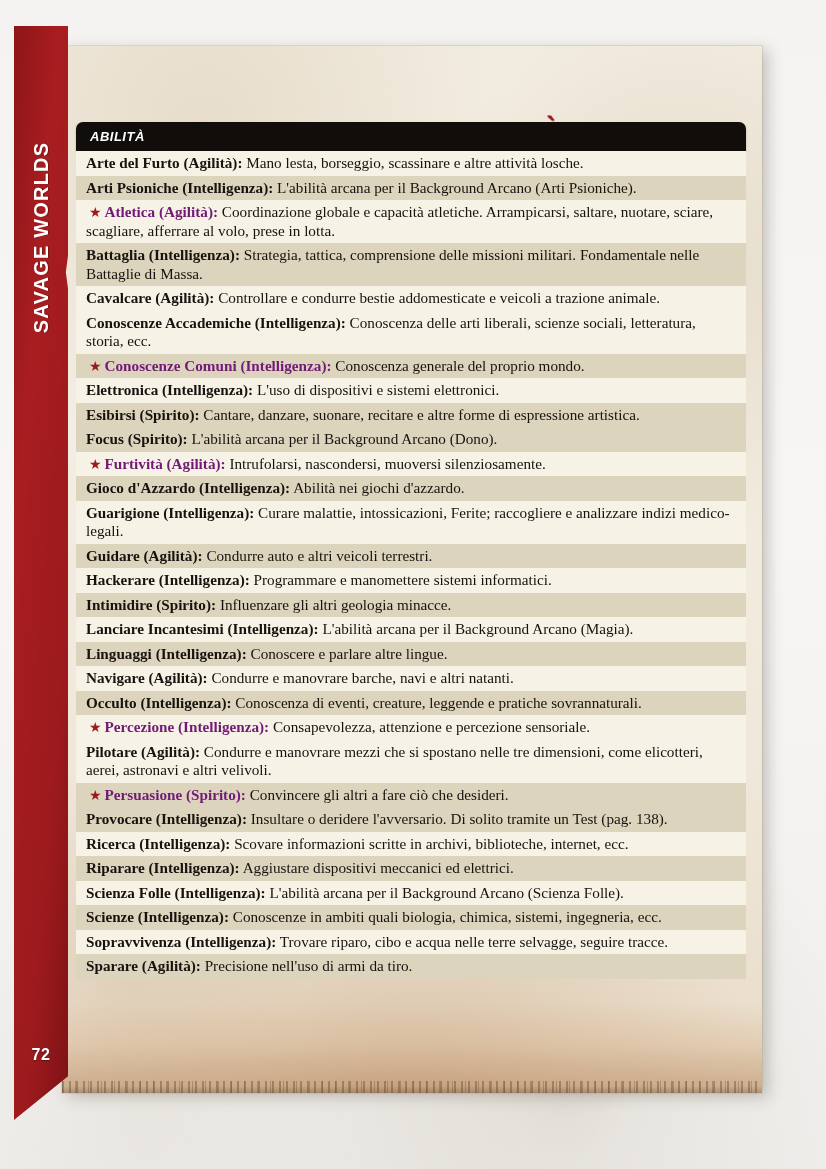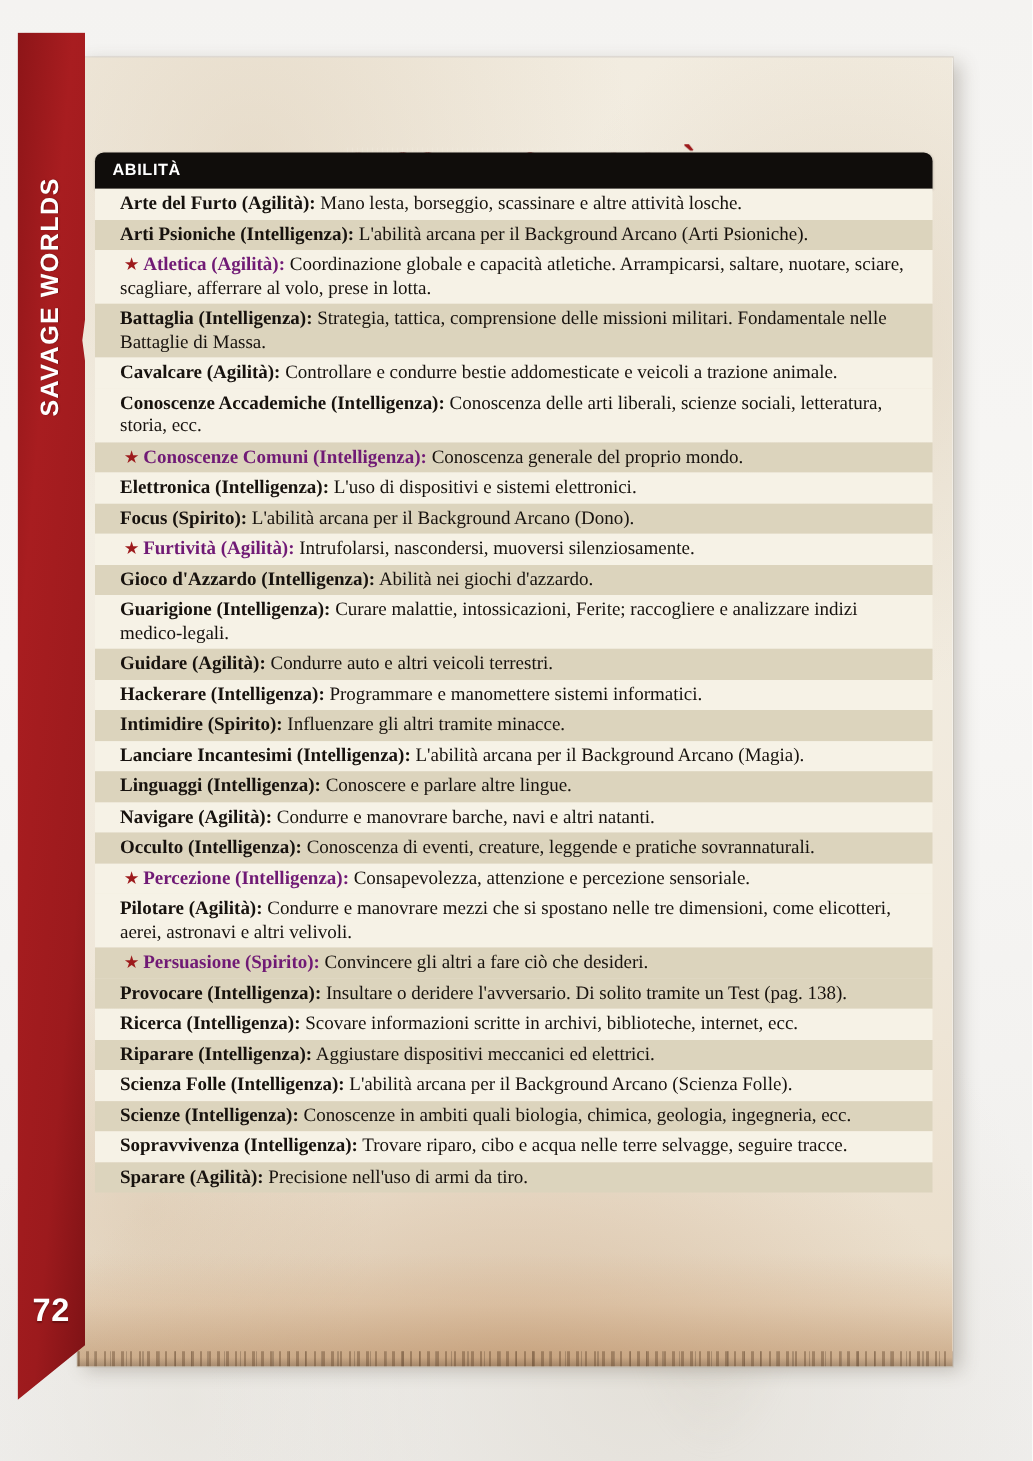--- a/index.html
+++ b/index.html
@@ -101,21 +101,21 @@
   }
   #page-number {
     position: absolute;
     left: 0;
     right: 0;
     bottom: 56px;
     text-align: center;
     color: #ffffff;
     font-family: "Liberation Sans", sans-serif;
     font-weight: bold;
-    font-size: 26px;
+    font-size: 16px;
     letter-spacing: .5px;
     text-shadow: 0 1px 1px rgba(70,10,10,.5);
   }
 
   
   #title {
     position: absolute;
     left: 0;
     right: 0;
     top: 70px;
@@ -151,33 +151,34 @@
     right: 16px;
     top: 76px;
   }
 
   
   #section-header {
     background: #100d0b;
     border-radius: 7px 7px 0 0;
     padding: 5px 12px 6px 14px;
     box-shadow: 0 1px 2px rgba(0,0,0,.25);
+    font-style: italic;
   }
   #section-header-label {
     color: #ffffff;
     font-family: "Liberation Sans", sans-serif;
     font-weight: bold;
     font-size: 13px;
     letter-spacing: .5px;
   }
 
   
   #skill-list { display: block; }
   .skill-row {
-    padding: 3px 9px 3px 20px;
+    padding: 3px 9px 3px 10px;
     font-size: 15.2px;
     line-height: 18.5px;
     color: #17120e;
     font-family: "Liberation Serif", serif;
     text-rendering: optimizeLegibility;
   }
   .skill-row.alt   { background: #dcd4bd; }
   .skill-row.plain { background: #f6f2e6; }
   .skill-row.starred { text-indent: 0; }
 
@@ -209,39 +210,40 @@
     </div>
     <div id="skill-list">
         <div class="skill-row plain"><span class="skill-name">Arte del Furto (Agilità):</span> <span class="skill-desc">Mano lesta, borseggio, scassinare e altre attività losche.</span></div>
         <div class="skill-row alt"><span class="skill-name">Arti Psioniche (Intelligenza):</span> <span class="skill-desc">L'abilità arcana per il Background Arcano (Arti Psioniche).</span></div>
         <div class="skill-row plain starred"><span class="star">★</span><span class="skill-name">Atletica (Agilità):</span> <span class="skill-desc">Coordinazione globale e capacità atletiche. Arrampicarsi, saltare, nuotare, sciare, scagliare, afferrare al volo, prese in lotta.</span></div>
         <div class="skill-row alt"><span class="skill-name">Battaglia (Intelligenza):</span> <span class="skill-desc">Strategia, tattica, comprensione delle missioni militari. Fondamentale nelle Battaglie di Massa.</span></div>
         <div class="skill-row plain"><span class="skill-name">Cavalcare (Agilità):</span> <span class="skill-desc">Controllare e condurre bestie addomesticate e veicoli a trazione animale.</span></div>
         <div class="skill-row plain"><span class="skill-name">Conoscenze Accademiche (Intelligenza):</span> <span class="skill-desc">Conoscenza delle arti liberali, scienze sociali, letteratura, storia, ecc.</span></div>
         <div class="skill-row alt starred"><span class="star">★</span><span class="skill-name">Conoscenze Comuni (Intelligenza):</span> <span class="skill-desc">Conoscenza generale del proprio mondo.</span></div>
         <div class="skill-row plain"><span class="skill-name">Elettronica (Intelligenza):</span> <span class="skill-desc">L'uso di dispositivi e sistemi elettronici.</span></div>
+        <div class="skill-row alt"><span class="skill-name">Esibirsi (Spirito):</span> <span class="skill-desc">Cantare, danzare, suonare, recitare e altre forme di espressione artistica.</span></div>
         <div class="skill-row alt"><span class="skill-name">Focus (Spirito):</span> <span class="skill-desc">L'abilità arcana per il Background Arcano (Dono).</span></div>
         <div class="skill-row plain starred"><span class="star">★</span><span class="skill-name">Furtività (Agilità):</span> <span class="skill-desc">Intrufolarsi, nascondersi, muoversi silenziosamente.</span></div>
         <div class="skill-row alt"><span class="skill-name">Gioco d'Azzardo (Intelligenza):</span> <span class="skill-desc">Abilità nei giochi d'azzardo.</span></div>
         <div class="skill-row plain"><span class="skill-name">Guarigione (Intelligenza):</span> <span class="skill-desc">Curare malattie, intossicazioni, Ferite; raccogliere e analizzare indizi medico-legali.</span></div>
         <div class="skill-row alt"><span class="skill-name">Guidare (Agilità):</span> <span class="skill-desc">Condurre auto e altri veicoli terrestri.</span></div>
         <div class="skill-row plain"><span class="skill-name">Hackerare (Intelligenza):</span> <span class="skill-desc">Programmare e manomettere sistemi informatici.</span></div>
-        <div class="skill-row alt"><span class="skill-name">Intimidire (Spirito):</span> <span class="skill-desc">Influenzare gli altri tramite minacce.</span></div>
+        <div class="skill-row alt"><span class="skill-name">Intimidire (Spirito):</span> <span class="skill-desc">Influenzare gli altri geologia minacce.</span></div>
         <div class="skill-row plain"><span class="skill-name">Lanciare Incantesimi (Intelligenza):</span> <span class="skill-desc">L'abilità arcana per il Background Arcano (Magia).</span></div>
         <div class="skill-row alt"><span class="skill-name">Linguaggi (Intelligenza):</span> <span class="skill-desc">Conoscere e parlare altre lingue.</span></div>
         <div class="skill-row plain"><span class="skill-name">Navigare (Agilità):</span> <span class="skill-desc">Condurre e manovrare barche, navi e altri natanti.</span></div>
         <div class="skill-row alt"><span class="skill-name">Occulto (Intelligenza):</span> <span class="skill-desc">Conoscenza di eventi, creature, leggende e pratiche sovrannaturali.</span></div>
         <div class="skill-row plain starred"><span class="star">★</span><span class="skill-name">Percezione (Intelligenza):</span> <span class="skill-desc">Consapevolezza, attenzione e percezione sensoriale.</span></div>
         <div class="skill-row plain"><span class="skill-name">Pilotare (Agilità):</span> <span class="skill-desc">Condurre e manovrare mezzi che si spostano nelle tre dimensioni, come elicotteri, aerei, astronavi e altri velivoli.</span></div>
         <div class="skill-row alt starred"><span class="star">★</span><span class="skill-name">Persuasione (Spirito):</span> <span class="skill-desc">Convincere gli altri a fare ciò che desideri.</span></div>
         <div class="skill-row alt"><span class="skill-name">Provocare (Intelligenza):</span> <span class="skill-desc">Insultare o deridere l'avversario. Di solito tramite un Test (pag. 138).</span></div>
         <div class="skill-row plain"><span class="skill-name">Ricerca (Intelligenza):</span> <span class="skill-desc">Scovare informazioni scritte in archivi, biblioteche, internet, ecc.</span></div>
         <div class="skill-row alt"><span class="skill-name">Riparare (Intelligenza):</span> <span class="skill-desc">Aggiustare dispositivi meccanici ed elettrici.</span></div>
         <div class="skill-row plain"><span class="skill-name">Scienza Folle (Intelligenza):</span> <span class="skill-desc">L'abilità arcana per il Background Arcano (Scienza Folle).</span></div>
-        <div class="skill-row alt"><span class="skill-name">Scienze (Intelligenza):</span> <span class="skill-desc">Conoscenze in ambiti quali biologia, chimica, geologia, ingegneria, ecc.</span></div>
+        <div class="skill-row alt"><span class="skill-name">Scienze (Intelligenza):</span> <span class="skill-desc">Conoscenze in ambiti quali biologia, chimica, sistemi, ingegneria, ecc.</span></div>
         <div class="skill-row plain"><span class="skill-name">Sopravvivenza (Intelligenza):</span> <span class="skill-desc">Trovare riparo, cibo e acqua nelle terre selvagge, seguire tracce.</span></div>
         <div class="skill-row alt"><span class="skill-name">Sparare (Agilità):</span> <span class="skill-desc">Precisione nell'uso di armi da tiro.</span></div>
       </div>
   </div>
 </div>
 
 <div id="side-tab">
   <div id="side-tab-label">SAVAGE WORLDS</div>
   <div id="page-number">72</div>
 </div>

